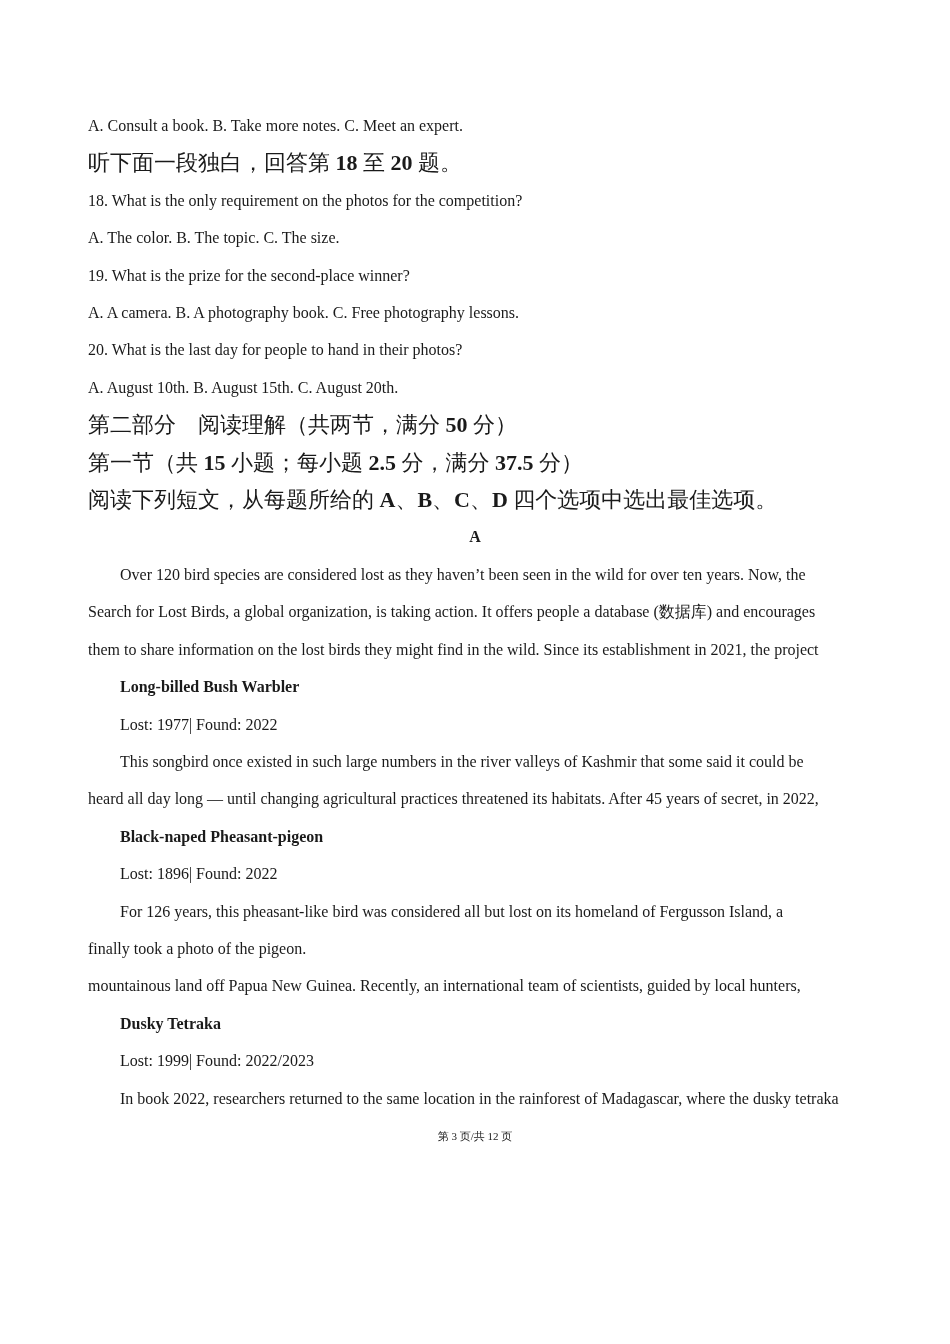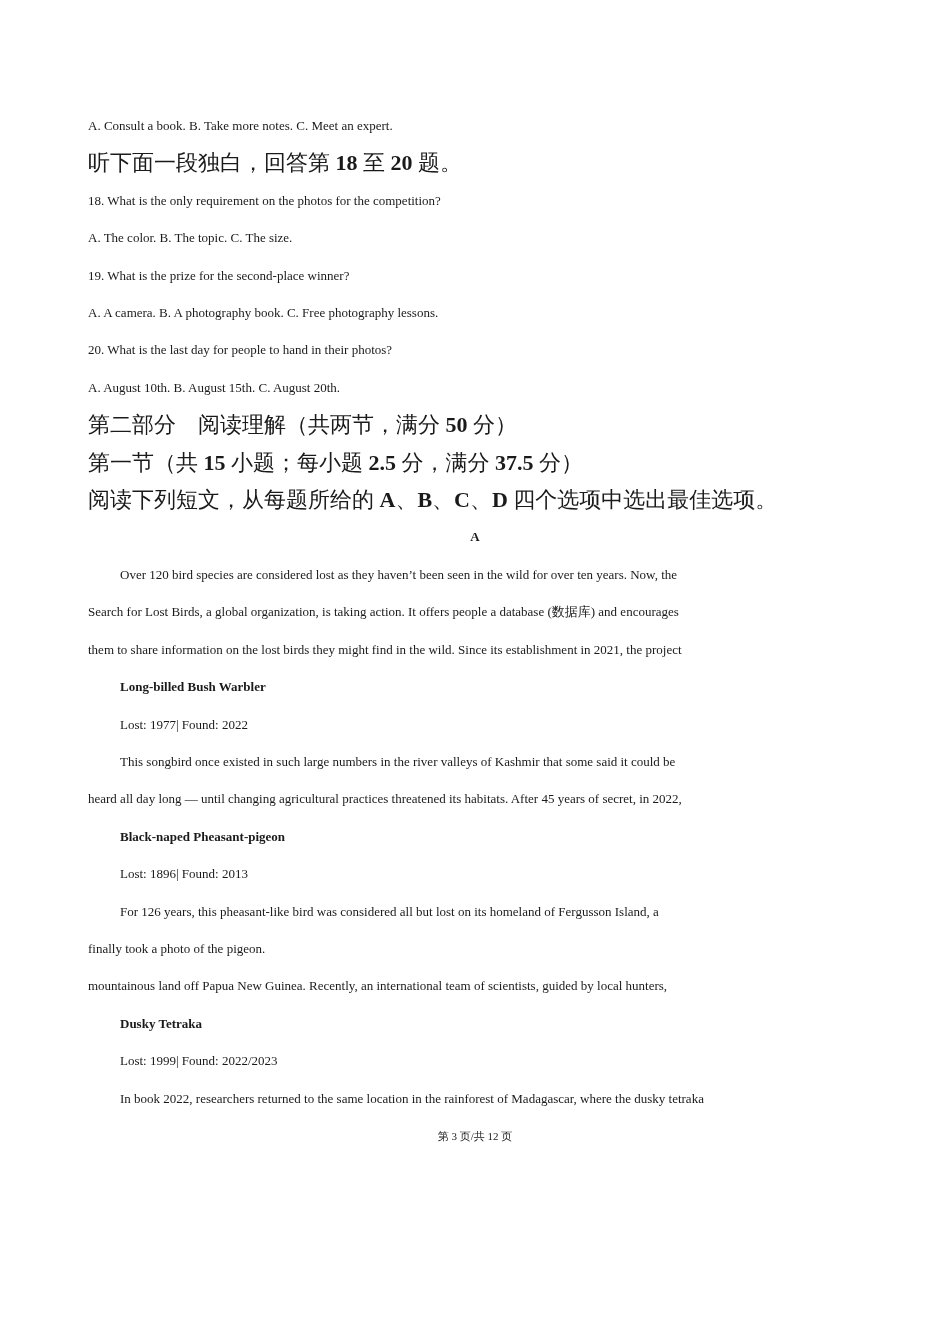--- a/index.html
+++ b/index.html
@@ -18,21 +18,21 @@
     height: 1344px;
     background: #ffffff;
   }
   .doc {
     position: absolute;
     top: 107px;
     left: 88px;
     width: 774px;
   }
   .line {
-    font-size: 13px;
+    font-size: 16px;
     line-height: 37.4px;
     white-space: nowrap;
     font-family: "Liberation Serif", "DejaVu Serif", serif;
   }
   .cn {
     font-size: 22px;
   }
   .cn .num {
     font-weight: 700;
     font-family: "Liberation Serif", "DejaVu Serif", serif;
@@ -80,21 +80,21 @@
     <div class="line first">Over 120 bird species are considered lost as they haven’t been seen in the wild for over ten years. Now, the</div>
     <div class="line">Search for Lost Birds, a global organization, is taking action. It offers people a database (数据库) and encourages</div>
     <div class="line">them to share information on the lost birds they might find in the wild. Since its establishment in 2021, the project</div>
 
     <div class="line first b">Long-billed Bush Warbler</div>
     <div class="line first">Lost: 1977| Found: 2022</div>
     <div class="line first">This songbird once existed in such large numbers in the river valleys of Kashmir that some said it could be</div>
     <div class="line">heard all day long — until changing agricultural practices threatened its habitats. After 45 years of secret, in 2022,</div>
 
     <div class="line first b">Black-naped Pheasant-pigeon</div>
-    <div class="line first">Lost: 1896| Found: 2013</div>
+    <div class="line first">Lost: 1896| Found: 2022</div>
     <div class="line first">For 126 years, this pheasant-like bird was considered all but lost on its homeland of Fergusson Island, a</div>
     <div class="line">finally took a photo of the pigeon.</div>
     <div class="line">mountainous land off Papua New Guinea. Recently, an international team of scientists, guided by local hunters,</div>
 
     <div class="line first b">Dusky Tetraka</div>
     <div class="line first">Lost: 1999| Found: 2022/2023</div>
     <div class="line first">In book 2022, researchers returned to the same location in the rainforest of Madagascar, where the dusky tetraka</div>
 
     <div class="line cn center footer-line">第 3 页/共 12 页</div>
 

